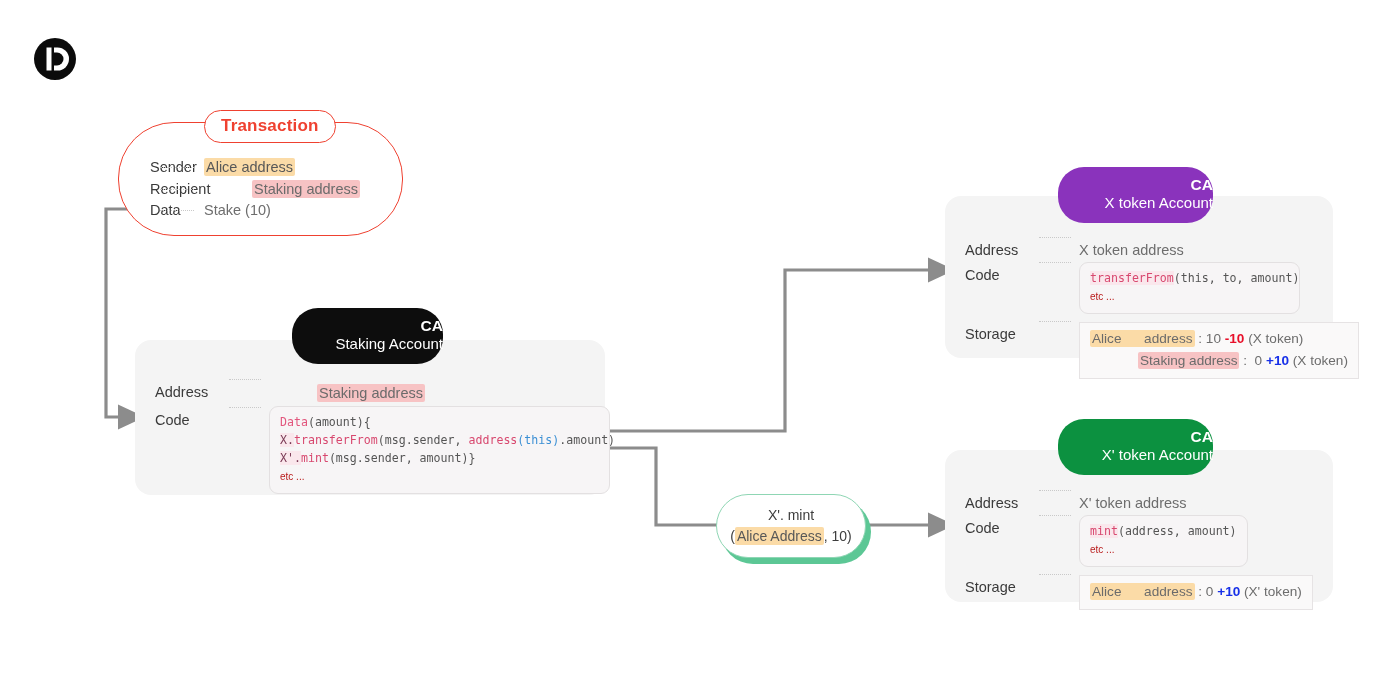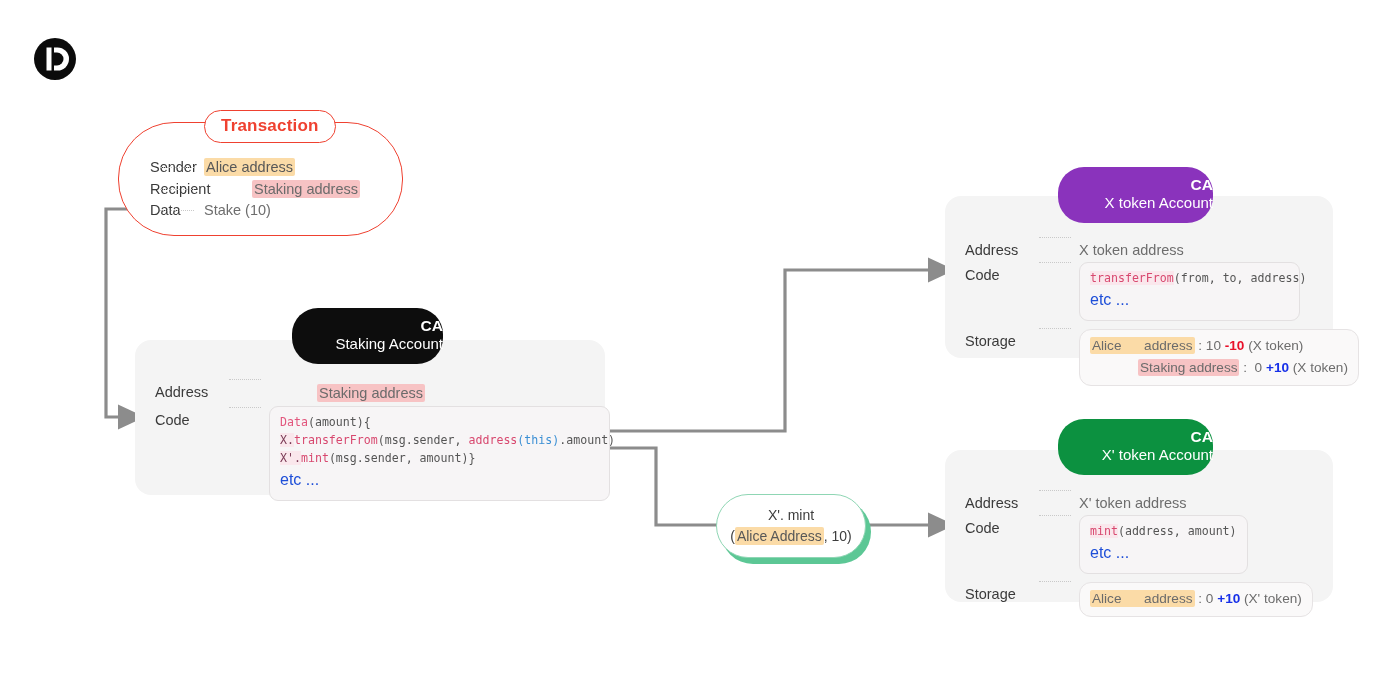--- a/index.html
+++ b/index.html
@@ -82,25 +82,25 @@
     background:#f7f5f6;border:1px solid #e3e0e1;border-radius:9px;
     padding:7px 9px 7px 10px;
     font-family:"DejaVu Sans Mono", monospace;font-size:11.6px;line-height:1.55;
     color:#555;white-space:pre;
   }
   .c-fn{color:#e2567d;}
   .c-fn2{color:#d8486f;}
   .c-obj{color:#7a3a55;background:#fae7ec;}
   .c-kw{color:#3b8fd4;}
   .c-plain{color:#555;}
-  .c-etc{color:#1d4ed8;font-family:"Liberation Sans",sans-serif;font-size:16px;}
+  .c-etc{color:#b91c1c;font-family:"Liberation Sans",sans-serif;font-size:10px;}
 
   
   .storebox{
-    background:#faf9f9;border:1px solid #e6e3e4;border-radius:12px;
+    background:#faf9f9;border:1px solid #e6e3e4;border-radius:0;
     padding:5px 10px 6px 10px;font-size:13.6px;line-height:1.62;color:#6d6d6d;
     white-space:pre;
   }
   .neg{color:#e8102a;font-weight:bold;}
   .pos{color:#1730e8;font-weight:bold;}
 
   
   .bubble{
     background:#fff;border-radius:40px;text-align:center;
     font-size:14px;color:#3d3d3d;line-height:1.5;
@@ -195,21 +195,21 @@
   </div>
   <div class="abs panel-rows" id="xtok-rows">
     <div class="panel-row">
       <span class="lab2 w-acc">Address</span>
       <span class="dots2"></span>
       <span class="val">X token address</span>
     </div>
     <div class="panel-row" style="margin-top:1px;">
       <span class="lab2 w-acc" style="padding-top:5px;">Code</span>
       <span class="dots2" style="top:0px;"></span>
-      <span class="codebox" style="width:200px;"><span class="c-fn2" style="background:#fae7ec;">transferFrom</span><span class="c-plain">(from, to, address)</span>
+      <span class="codebox" style="width:200px;"><span class="c-fn2" style="background:#fae7ec;">transferFrom</span><span class="c-plain">(this, to, amount)</span>
 <span class="c-etc">etc ...</span></span>
     </div>
     <div class="panel-row" style="margin-top:8px;">
       <span class="lab2 w-acc" style="padding-top:4px;">Storage</span>
       <span class="dots2" style="top:-1px;"></span>
       <span class="storebox"><span class="hl-orange-s">Alice      address</span><span> : </span><span>10</span> <span class="neg">-10</span><span> (X token)</span>
 <span class="hl-pink">Staking address</span><span> :  </span><span>0</span> <span class="pos">+10</span><span> (X token)</span></span>
     </div>
   </div>
 

